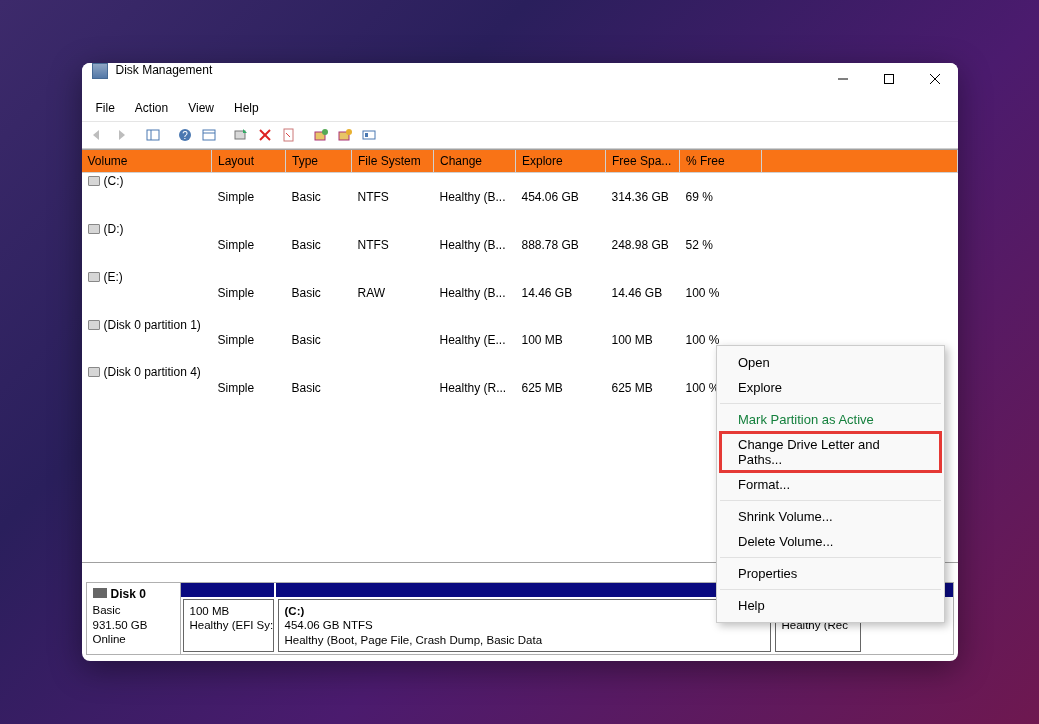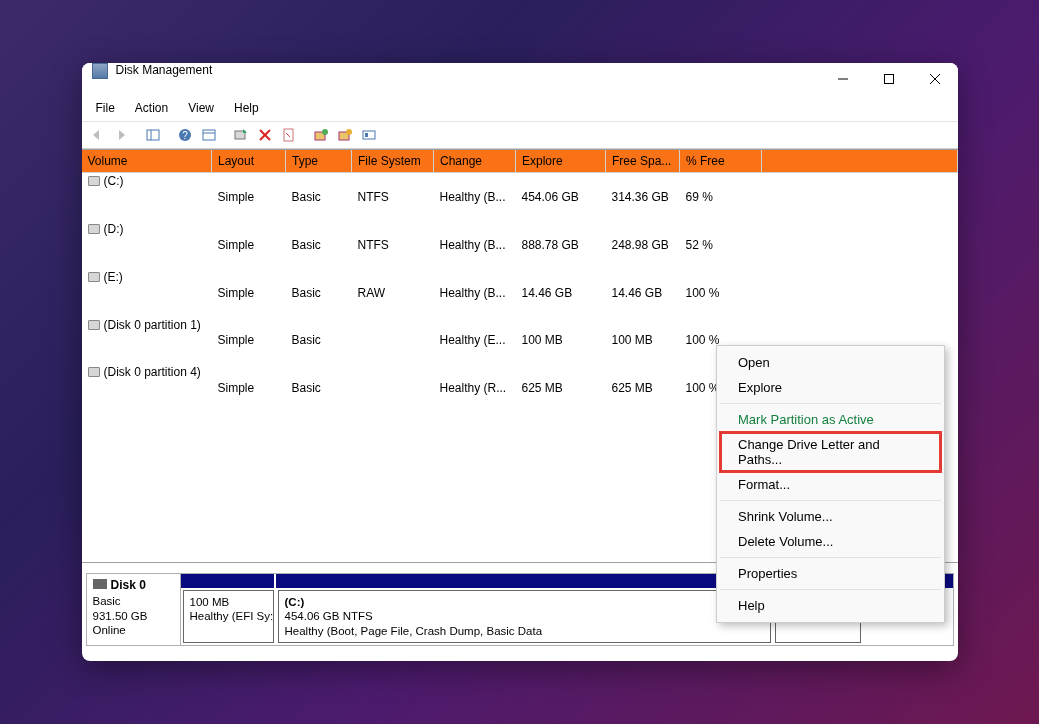--- a/index.html
+++ b/index.html
@@ -72,21 +72,21 @@
     font-size: 12px;
     white-space: nowrap;
     overflow: hidden;
     text-overflow: ellipsis;
   }
   .volume-table td:first-child { display:flex; align-items:center; gap:4px; }
   .vol-icon { width:12px; height:10px; background:#d6d6d6; border:1px solid #888; border-radius:1px; display:inline-block; }
 
   .scroll-body { height: 240px; overflow: hidden; }
 
-  .graphical { border-top: 1px solid #a0a0a0; padding: 4px 4px 4px; }
+  .graphical { border-top: 1px solid #a0a0a0; padding: 13px 4px 4px; }
   .disk-row { display:flex; margin-top:6px; border:1px solid #b0b0b0; }
   .disk-label { width: 94px; padding: 4px 6px; border-right:1px solid #b0b0b0; background:#fff; }
   .disk-label .dicon { width:14px; height:10px; background:#666; display:inline-block; margin-right:4px; }
   .disk-label strong { font-weight:bold; font-size:12px; }
   .disk-label div { font-size:11.5px; line-height: 1.3; }
   .disk-parts { flex:1; display:flex; flex-direction:column; }
   .band-top { height: 14px; background:#0a0a80; display:flex; }
   .band-top .seg { border-right:2px solid #fff; height:100%; }
   .parts { display:flex; flex:1; }
   .part {

